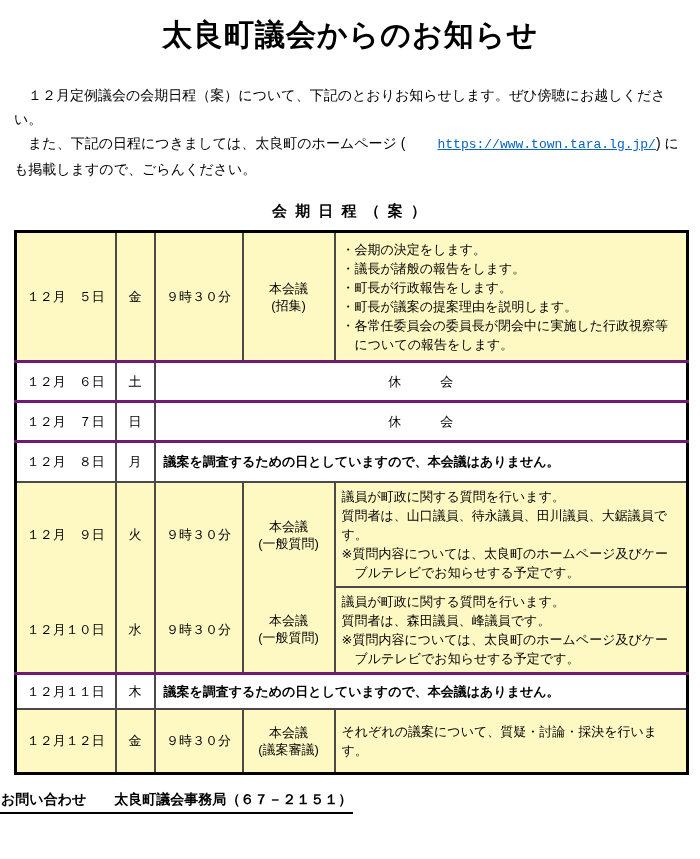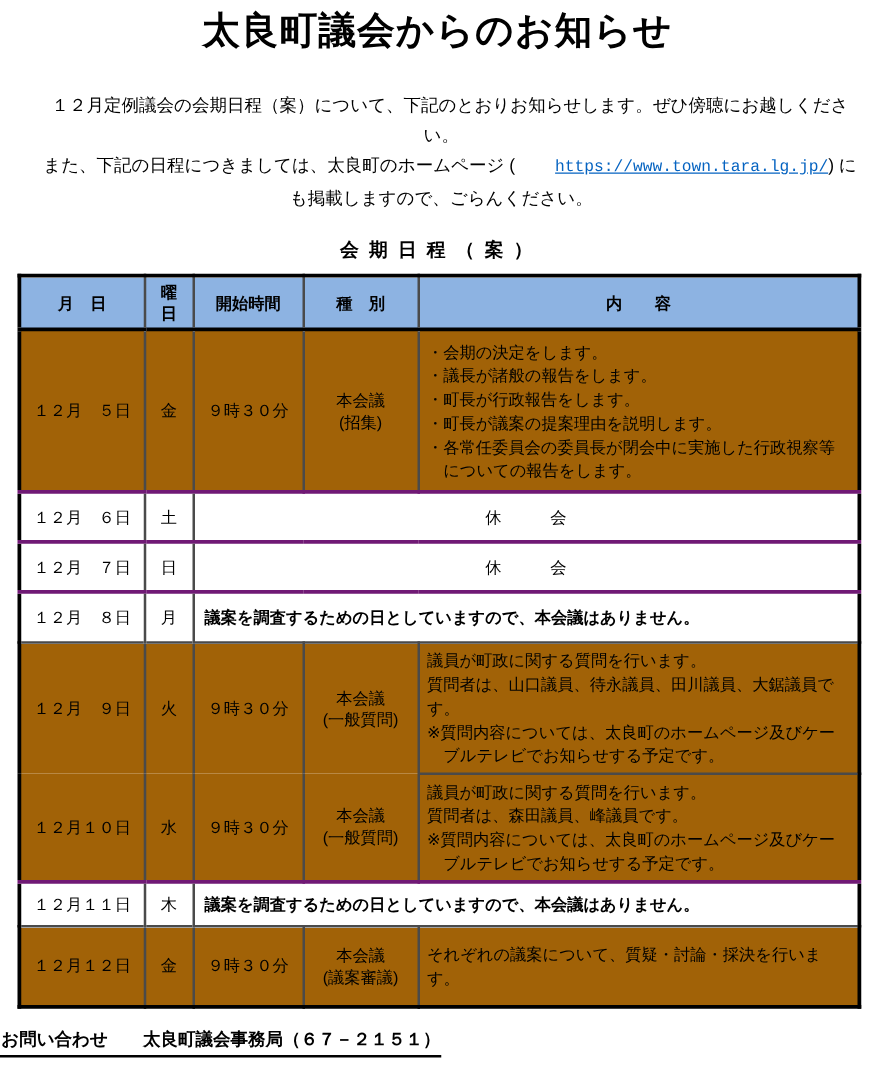--- a/index.html
+++ b/index.html
@@ -4,29 +4,29 @@
 <style>
   html,body { margin:0; padding:0; }
   body {
     width:700px; height:859px;
     background:#ffffff;
     font-family:"Liberation Sans","DejaVu Sans",sans-serif;
     color:#000;
     overflow:hidden;
   }
   .title {
-    margin:0; padding-top:4px;
+    margin:0; padding-top:15px;
     text-align:center;
     font-size:30px; font-weight:bold;
     letter-spacing:1px;
   }
   .intro {
     margin:27px 10px 0 14px;
     width:678px;
-    font-size:14px; line-height:24px;text-align:center;
+    font-size:14px; line-height:24px;
   }
   .intro a {
     color:#0563C1;
     text-decoration:underline;
     font-family:"Liberation Mono","DejaVu Sans Mono",monospace;
     font-size:13px;
     padding-left:32px;
   }
   .table-title {
     margin-top:21px;
@@ -54,21 +54,21 @@
     vertical-align:middle;
     line-height:17px;
     overflow:hidden;
   }
   th {
     background:#8DB3E2;
     font-weight:bold;
     text-align:center;
   }
   th { border-bottom:3px solid #000; }
-  tr.peach td { background:#a16207; }
+  tr.peach td { background:#fef9c3; }
   tr.white td { border-top:3px solid #701a75; border-bottom:1px solid #A6A6A6; }
 
   tr.r-header { height:43px; }
   tr.r-dec5   { height:130px; }
   tr.r-small  { height:40px; }
   tr.r-dec9   { height:90px; }
   tr.r-dec10  { height:86px; }
   tr.r-dec11  { height:36px; }
   tr.r-dec12  { height:64px; }
 
@@ -108,28 +108,20 @@
   <table class="schedule">
     <colgroup>
       <col class="c-date">
         <col class="c-day">
         <col class="c-time">
         <col class="c-type">
         <col class="c-content">
     </colgroup>
 
     <tbody>
-        <tr class="r-header">
-      <th>月　日</th>
-      <th class="pre">曜
-日</th>
-      <th>開始時間</th>
-      <th>種　別</th>
-      <th>内　　容</th>
-    </tr>
 
     <tr class="r-dec5 peach">
       <td class="c">１２月　５日</td>
       <td class="c">金</td>
       <td class="c">９時３０分</td>
       <td class="c pre">本会議
 (招集)</td>
       <td class="l pre">・会期の決定をします。
 ・議長が諸般の報告をします。
 ・町長が行政報告をします。

